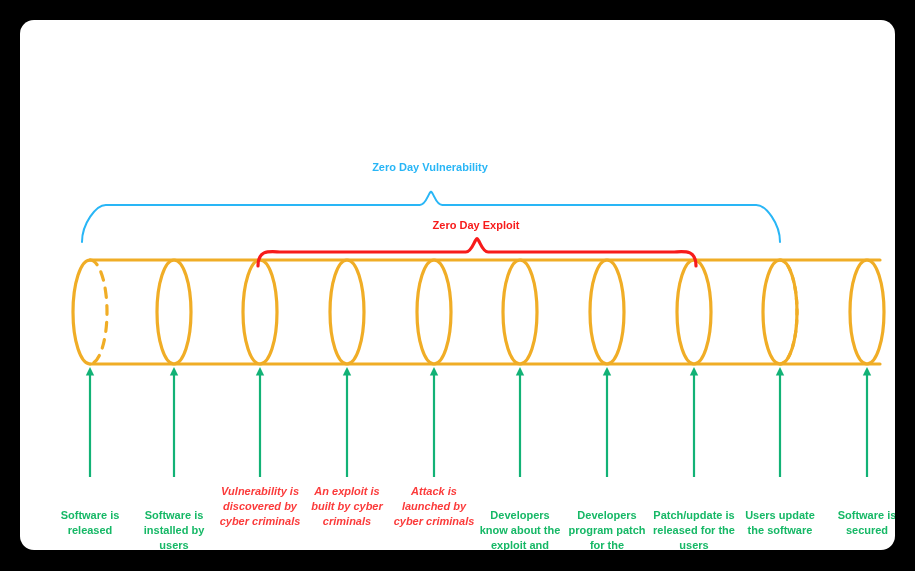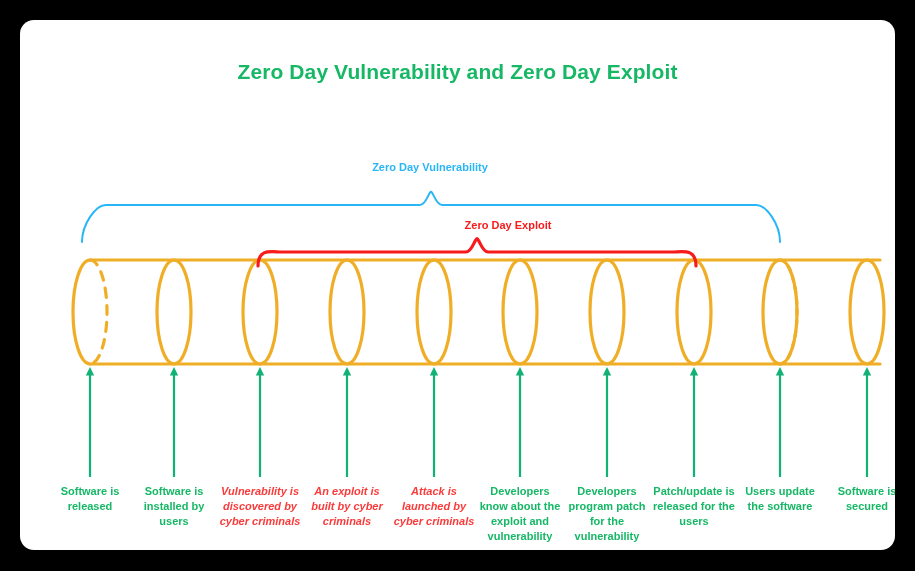--- a/index.html
+++ b/index.html
@@ -49,40 +49,39 @@
     border-radius: 30px;
   }
   .brace-label {
     position: absolute;
     font-size: 11px;
     font-weight: bold;
     white-space: nowrap;
     transform: translateX(-50%);
   }
   #vuln-label { color: #29b6f6; }
-  #exploit-label { color: #f71b1b; margin-left: 32px; }
+  #exploit-label { color: #f71b1b; }
   .step-label {
     position: absolute;
     font-size: 11px;
     font-weight: bold;
     line-height: 15px;
     text-align: center;
     transform: translateX(-50%);
     width: 84px;
   }
-  .lbl-green { color: #16b866; }
+  .lbl-green { color: #16b866; margin-top: 24px; }
   .lbl-red { color: #fb3b3b; font-style: italic; }
 </style>
 </head>
 <body>
 
 <div id="root">
   <div id="card">
 
-    <div id="title">Zero Day Vulnerability and Zero Day Exploit</div>
 
     <div id="stage">
       <svg id="gfx" width="875" height="530" viewBox="0 0 875 530">
           <line x1="70" y1="240" x2="860" y2="240" stroke="#f0ad26" stroke-width="3.2" stroke-linecap="round"></line>
           <line x1="70" y1="344" x2="860" y2="344" stroke="#f0ad26" stroke-width="3.2" stroke-linecap="round"></line>
           <path d="M 70 240 A 17 52 0 0 0 70 344" fill="none" stroke="#f0ad26" stroke-width="3.2" stroke-linecap="round"></path>
           <path d="M 70 240 A 17 52 0 0 1 70 344" fill="none" stroke="#f0ad26" stroke-width="3.2" stroke-dasharray="9 8" stroke-linecap="round"></path>
           <g>
             <ellipse cx="154" cy="292" rx="17" ry="52" fill="none" stroke="#f0ad26" stroke-width="3.2"></ellipse>
           </g>

